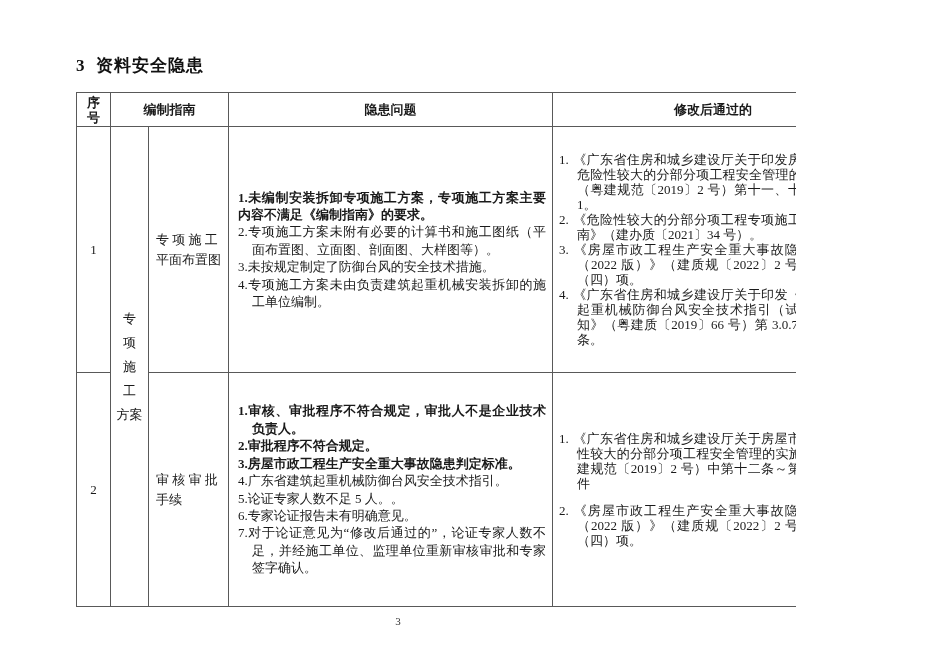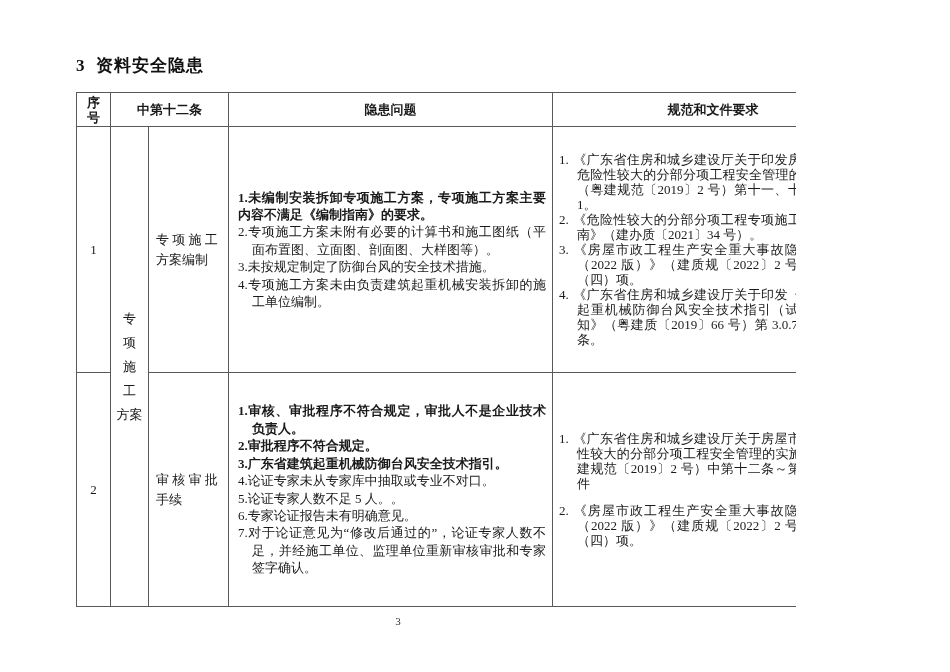--- a/index.html
+++ b/index.html
@@ -99,31 +99,31 @@
       <col style="width:34px">
       <col style="width:38px">
       <col style="width:80px">
       <col style="width:324px">
       <col style="width:321px">
     </colgroup>
     <tbody>
       <tr class="header-row">
         <td class="th">序
 号</td>
-        <td class="th" colspan="2">中第十二条</td>
+        <td class="th" colspan="2">编制指南</td>
         <td class="th">隐患问题</td>
-        <td class="th">规范和文件要求</td>
+        <td class="th">修改后通过的</td>
       </tr>
       <tr class="row1">
         <td class="no-cell">1</td>
         <td class="merged-cell" rowspan="2">专 项
 施 工
 方案</td>
         <td class="sub-cell">专 项 施 工
-方案编制</td>
+平面布置图</td>
         <td class="problem-cell">
           <div class="list">
               <div class="li bold no-hang"><span class="num">1.</span><span class="txt">未编制安装拆卸专项施工方案，专项施工方案主要内容不满足《编制指南》的要求。</span></div>
               <div class="li"><span class="num">2.</span><span class="txt">专项施工方案未附有必要的计算书和施工图纸（平面布置图、立面图、剖面图、大样图等）。</span></div>
               <div class="li"><span class="num">3.</span><span class="txt">未按规定制定了防御台风的安全技术措施。</span></div>
               <div class="li"><span class="num">4.</span><span class="txt">专项施工方案未由负责建筑起重机械安装拆卸的施工单位编制。</span></div>
             </div>
         </td>
         <td class="req-cell">
           <div class="list req">
@@ -135,22 +135,22 @@
         </td>
       </tr>
       <tr class="row2">
         <td class="no-cell">2</td>
         <td class="sub-cell">审 核 审 批
 手续</td>
         <td class="problem-cell">
           <div class="list">
               <div class="li bold"><span class="num">1.</span><span class="txt">审核、审批程序不符合规定，审批人不是企业技术负责人。</span></div>
               <div class="li bold"><span class="num">2.</span><span class="txt">审批程序不符合规定。</span></div>
-              <div class="li bold"><span class="num">3.</span><span class="txt">广东省建筑起重机械防御台风安全技术指引。</span></div>
-              <div class="li"><span class="num">4.</span><span class="txt">论证专家未从专家库中抽取或专业不对口。</span></div>
+              <div class="li bold"><span class="num">3.</span><span class="txt">房屋市政工程生产安全重大事故隐患判定标准。</span></div>
+              <div class="li"><span class="num">4.</span><span class="txt">广东省建筑起重机械防御台风安全技术指引。</span></div>
               <div class="li"><span class="num">5.</span><span class="txt">论证专家人数不足 5 人。。</span></div>
               <div class="li"><span class="num">6.</span><span class="txt">专家论证报告未有明确意见。</span></div>
               <div class="li"><span class="num">7.</span><span class="txt">对于论证意见为“修改后通过的”，论证专家人数不足，并经施工单位、监理单位重新审核审批和专家签字确认。</span></div>
             </div>
         </td>
         <td class="req-cell">
           <div class="list req spaced">
               <div class="li"><span class="num">1.</span><span class="txt">《广东省住房和城乡建设厅关于房屋市政工程危险性较大的分部分项工程安全管理的实施细则》（粤建规范〔2019〕2 号）中第十二条～第十五条、附件</span></div>
               <div class="li"><span class="num">2.</span><span class="txt">《房屋市政工程生产安全重大事故隐患判定标准（2022 版）》（建质规〔2022〕2 号）第四条第（四）项。</span></div>
             </div>

